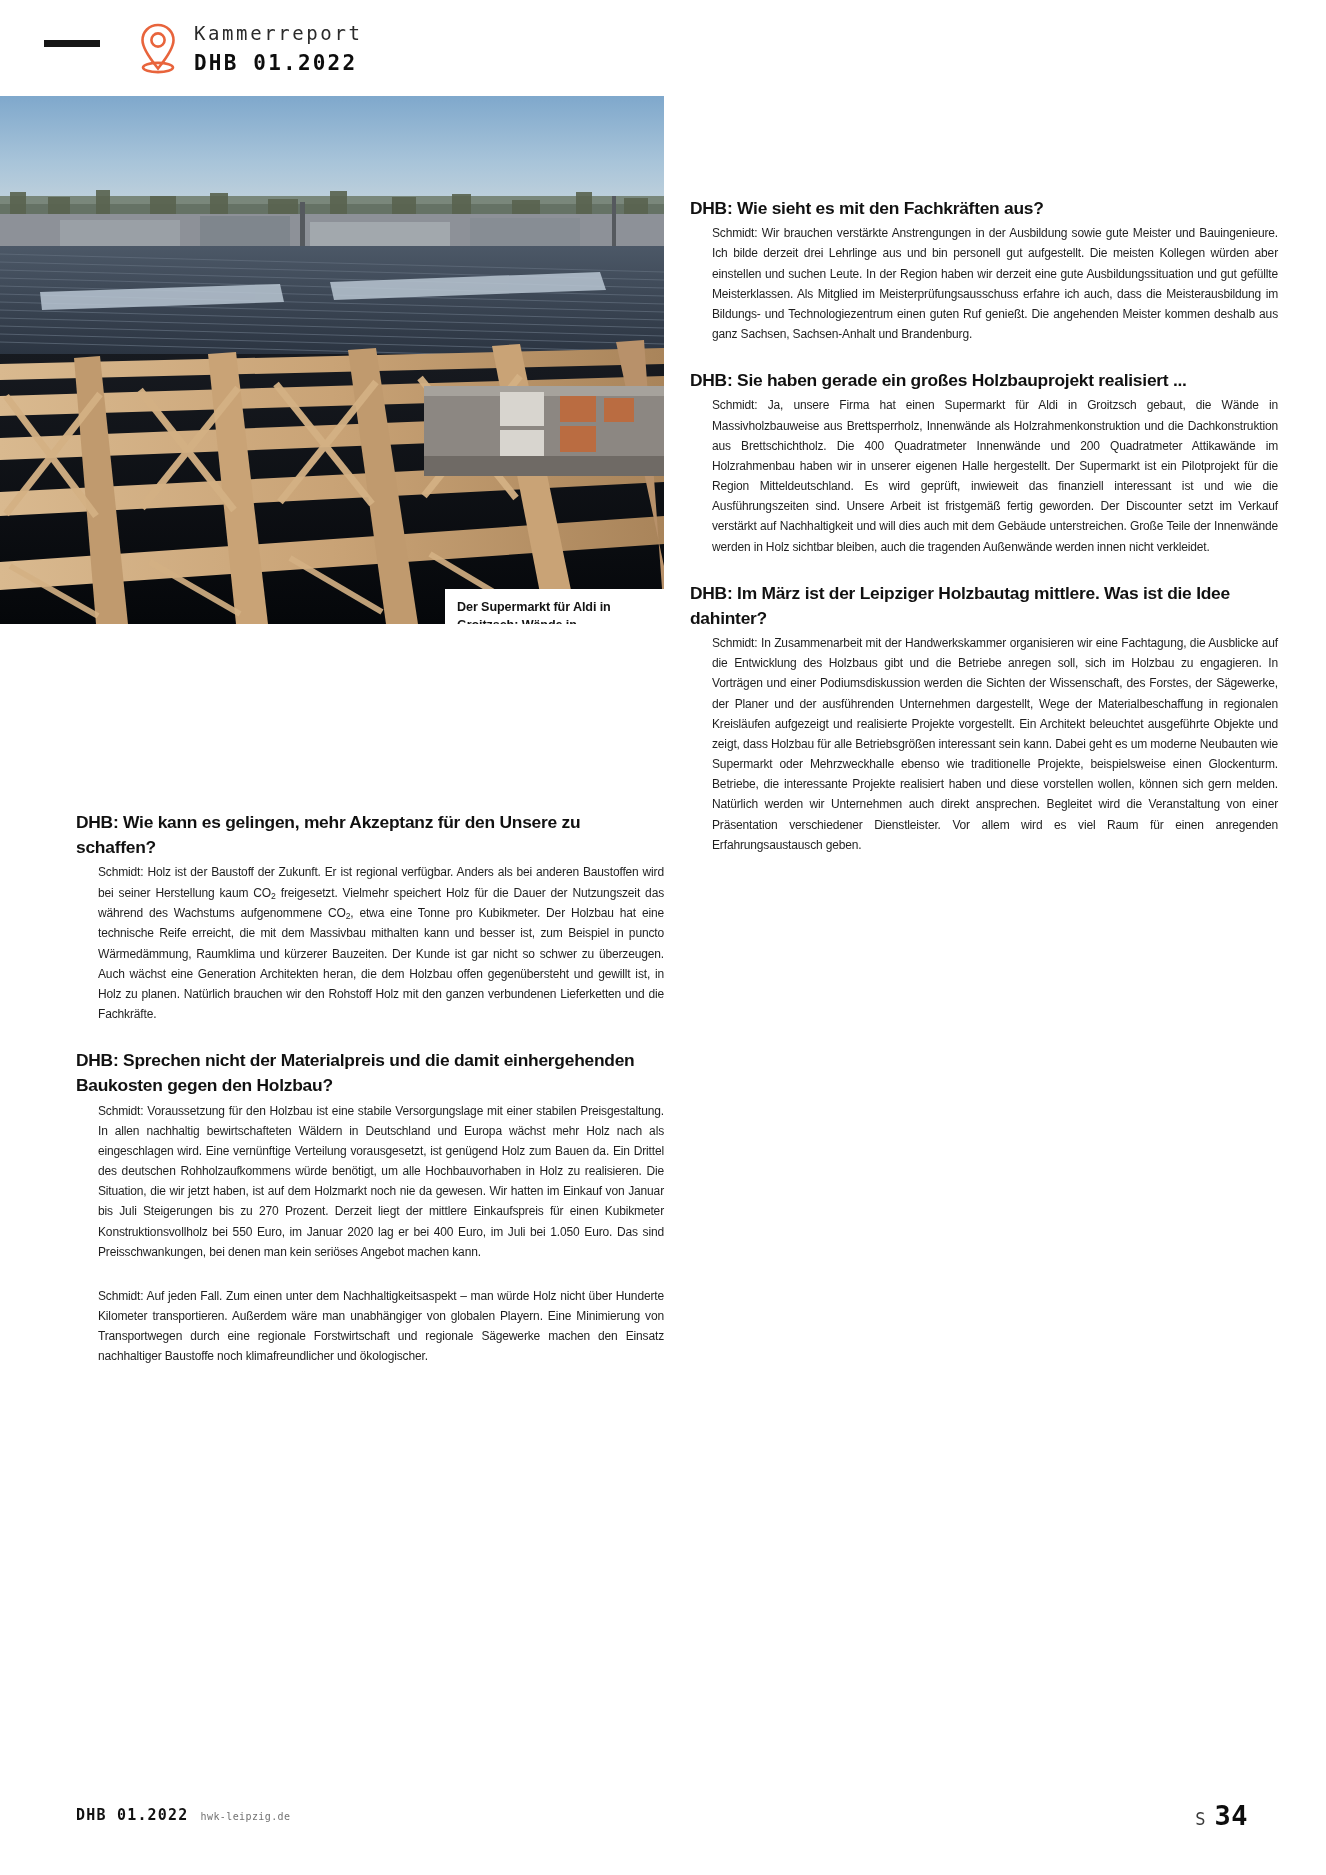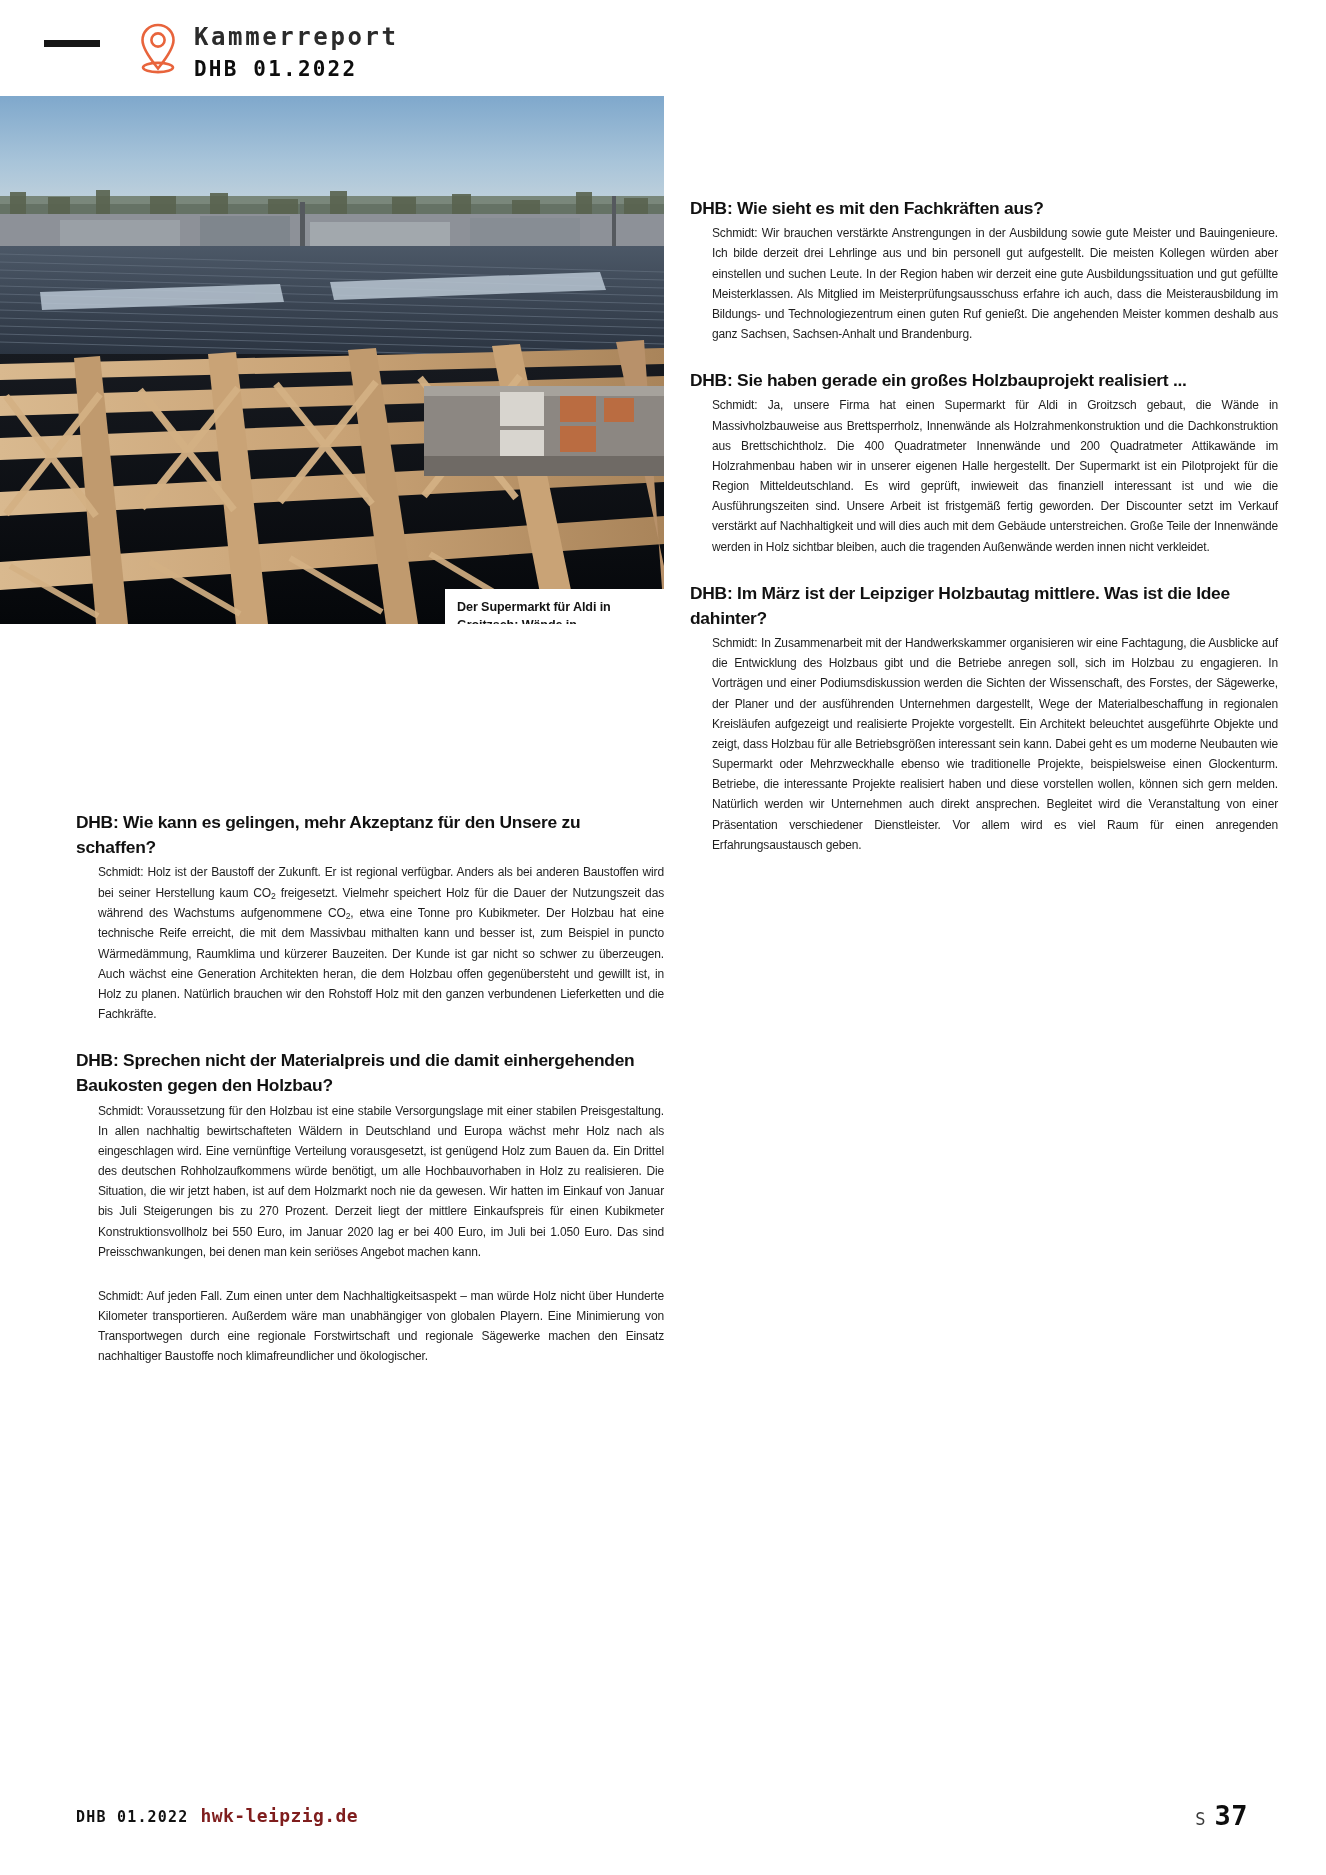--- a/index.html
+++ b/index.html
@@ -43,25 +43,25 @@
   }
   .masthead-titles {
     margin-left: 16px;
     display: flex;
     flex-direction: column;
     justify-content: flex-start;
     padding-top: 4px;
   }
   .masthead-kicker {
     font-family: "DejaVu Sans Mono", monospace;
-    font-size: 24px;
+    font-size: 19px;
     letter-spacing: 2.6px;
     color: #2b2b2b;
     line-height: 1.25;
-    font-weight: 700;
+    font-weight: 400;
   }
   .masthead-issue {
     font-family: "DejaVu Sans Mono", monospace;
     font-size: 21px;
     letter-spacing: 2.2px;
     color: #0d0d0d;
     font-weight: 700;
     line-height: 1.3;
     margin-top: 4px;
   }
@@ -160,24 +160,24 @@
   }
   .footer-issue {
     font-family: "DejaVu Sans Mono", monospace;
     font-size: 15px;
     font-weight: 700;
     letter-spacing: 1.2px;
     color: #111111;
   }
   .footer-url {
     font-family: "DejaVu Sans Mono", monospace;
-    font-size: 18px;
-    font-weight: 700;
+    font-size: 10px;
+    font-weight: 400;
     letter-spacing: 0.4px;
-    color: #7f1d1d;
+    color: #737373;
   }
   .footer-right {
     display: flex;
     align-items: baseline;
     gap: 9px;
   }
   .footer-s {
     font-family: "DejaVu Sans Mono", monospace;
     font-size: 17px;
     color: #3a3a3a;
@@ -379,15 +379,15 @@
   </div>
 </section>
 
 <footer class="footer">
   <div class="footer-left">
     <span class="footer-issue">DHB 01.2022</span>
     <span class="footer-url">hwk-leipzig.de</span>
   </div>
   <div class="footer-right">
     <span class="footer-s">S</span>
-    <span class="footer-page">37</span>
+    <span class="footer-page">34</span>
   </div>
 </footer>
 
 </body></html>

